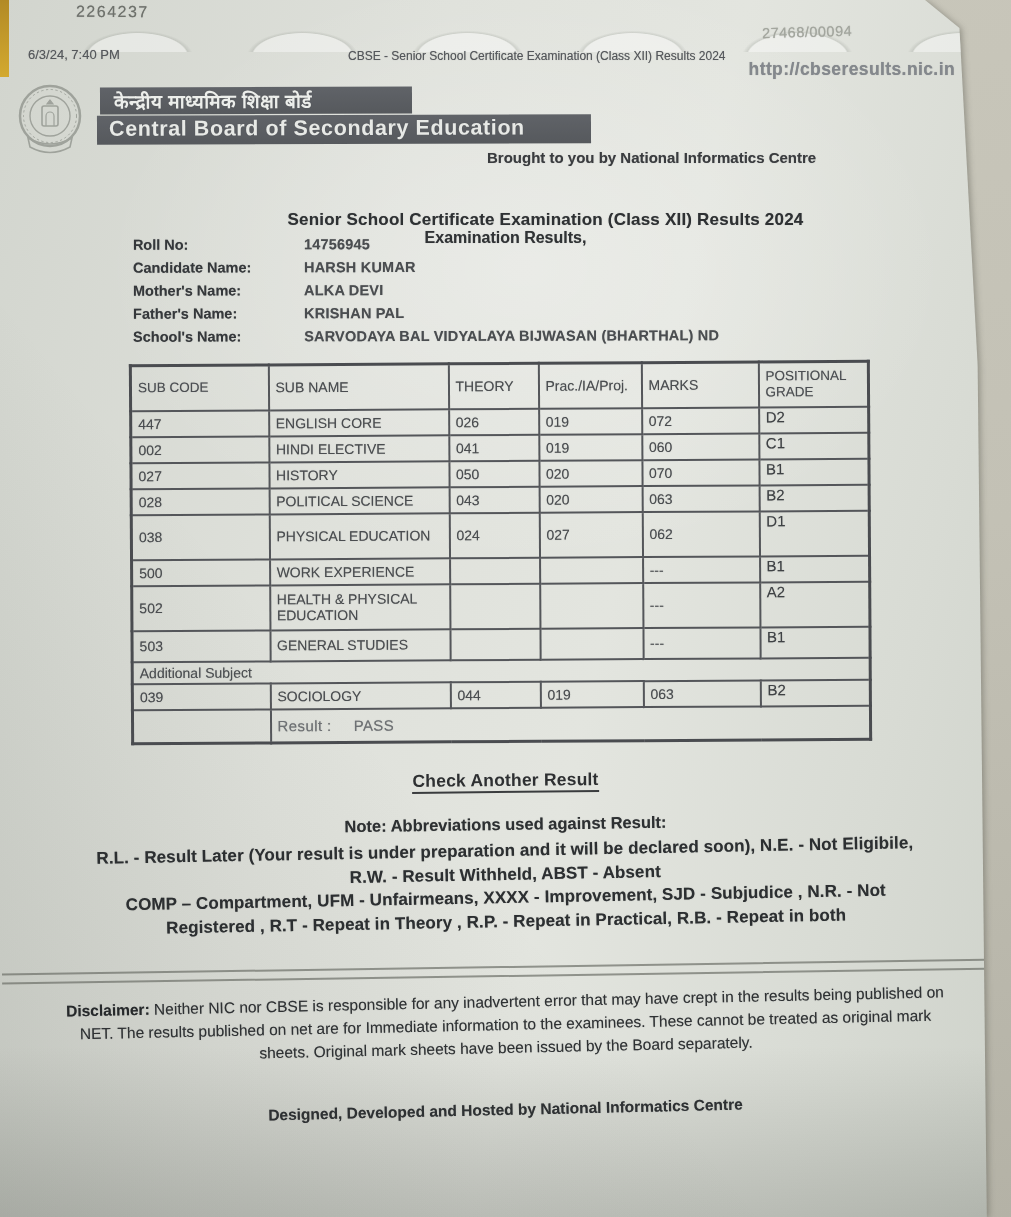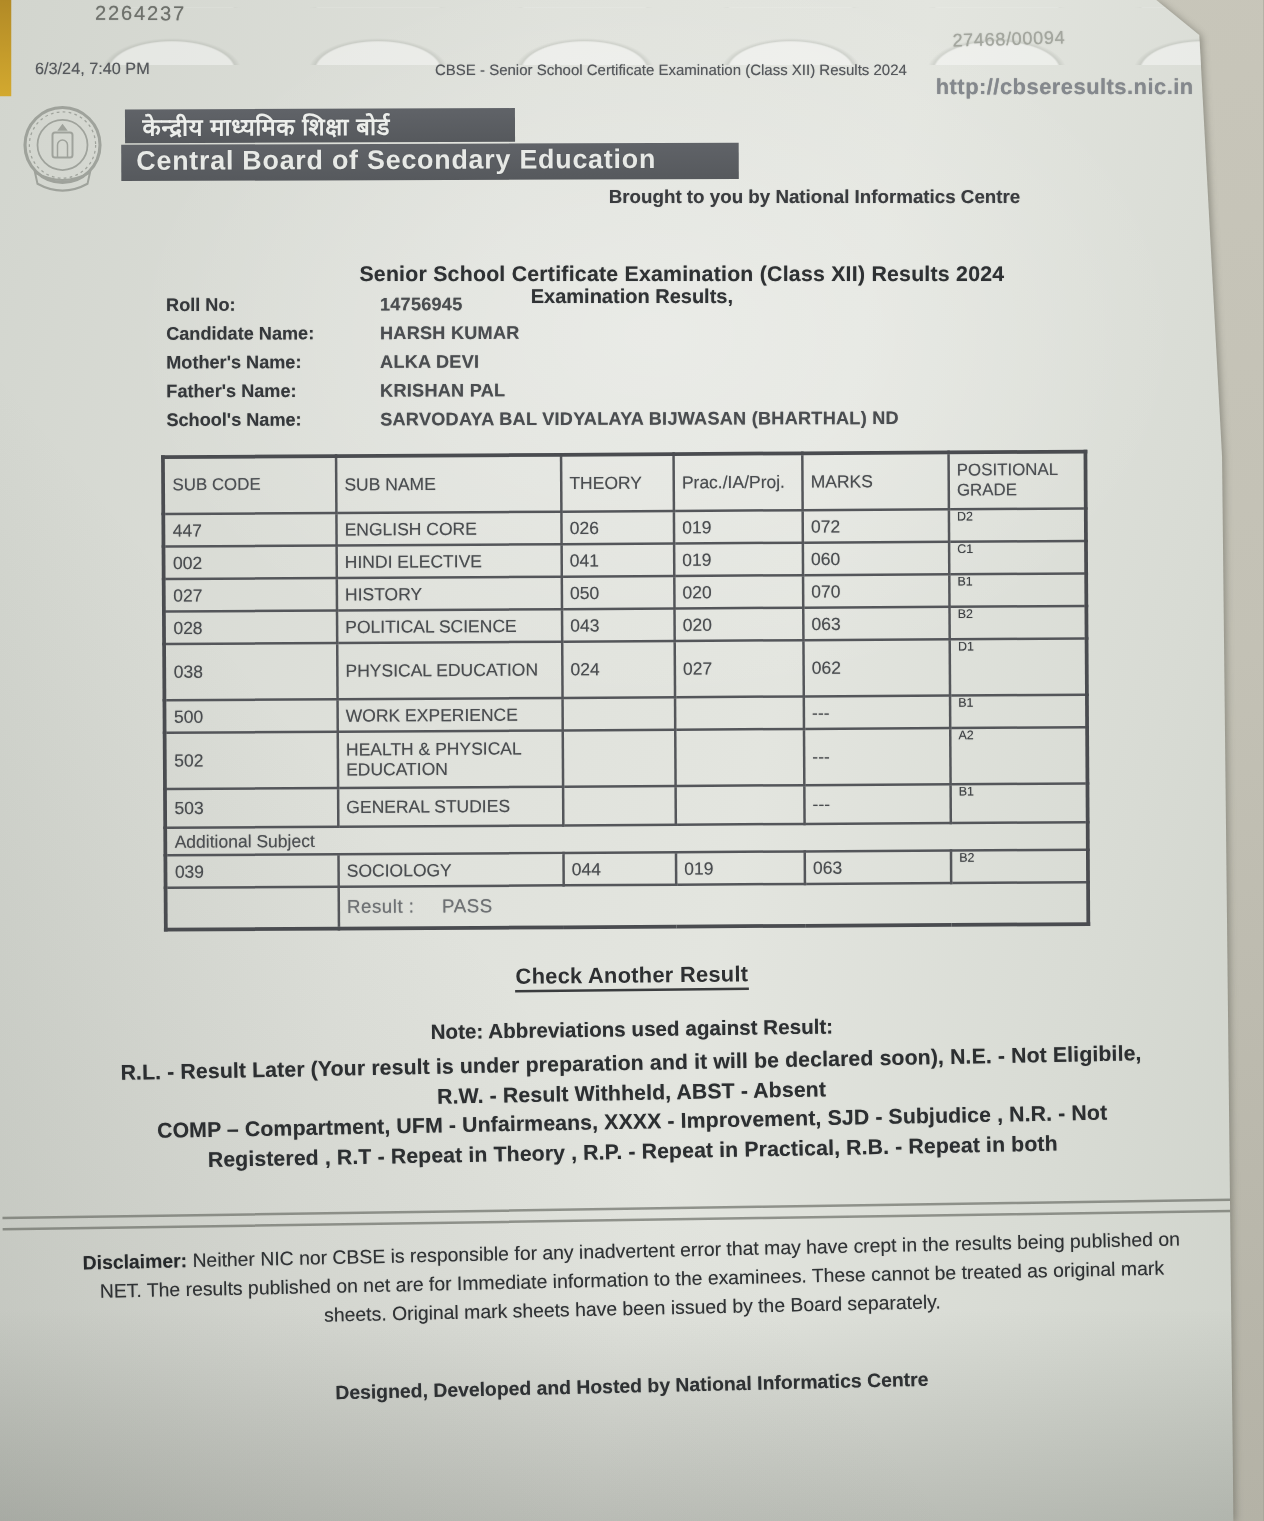--- a/index.html
+++ b/index.html
@@ -62,21 +62,21 @@
     border-collapse:collapse; table-layout:fixed; transform:rotate(-.35deg);
     font-size:14px; color:#4a4d50; }
   table.marks col.c0{width:138px} table.marks col.c1{width:180px}
   table.marks col.c2{width:90px}  table.marks col.c3{width:103px}
   table.marks col.c4{width:117px} table.marks col.c5{width:110px}
   table.marks td, table.marks th { border:2px solid #54565a; padding:0 0 0 6px;
     text-align:left; font-weight:normal; overflow:hidden; }
   table.marks { border:3px solid #4a4c50; }
   th.hc { text-align:center; padding:0 2px; font-size:13.5px; line-height:16px; color:#4c4f53; }
   td.code { text-align:center; padding:0; }
-  td.grade { text-align:center; vertical-align:top; padding:3px 0 0 0; color:#3f4245; font-size:10px; }
+  td.grade { text-align:center; vertical-align:top; padding:3px 0 0 0; color:#3f4245; font-size:15px; }
   tr.rh45{height:45px} tr.r26{height:26px} tr.r45{height:45px}
   tr.r31{height:31px} tr.r22{height:22px} tr.r34{height:34px}
   td.addl { font-size:14px; color:#4c4f52; padding-left:8px; }
   td.rescell { color:#6e7174; font-weight:bold; font-size:15px; letter-spacing:.4px; }
   td.rescell .gap { display:inline-block; width:22px; }
 
   .check-link { position:absolute; left:0; top:770px; width:100%; text-align:center;
     transform:rotate(-.6deg); }
   .check-link span { font-size:17.5px; font-weight:bold; color:#2e3032;
     border-bottom:2px solid #3a3c3e; padding-bottom:1px; letter-spacing:.2px; cursor:pointer; }

